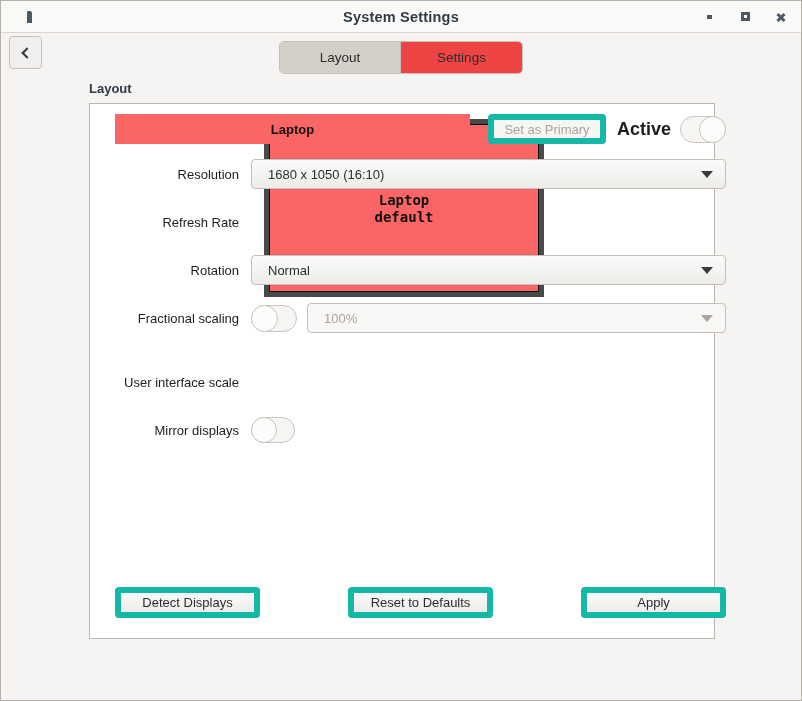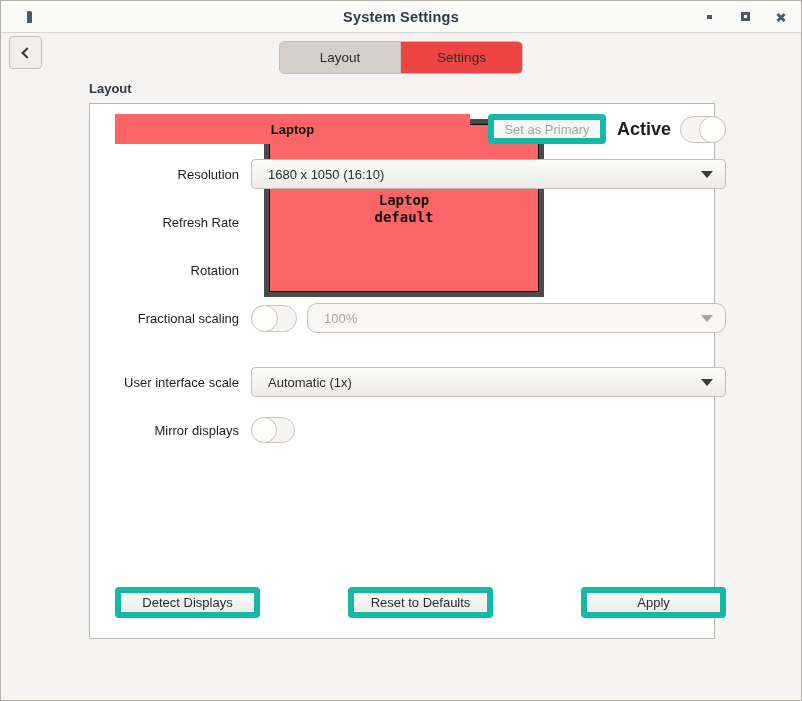--- a/index.html
+++ b/index.html
@@ -186,21 +186,21 @@
   }
   .combo {
     flex: 1; height: 30px;
     border: 1px solid #c4c0b9; border-radius: 4px;
     background: linear-gradient(#fbfbfa,#eeece9);
     display: flex; align-items: center;
     padding: 0 16px;
     font-size: 13px; color: #2c2c2c;
     cursor: pointer; position: relative;
   }
-  .combo.disabled { color: #a8a5a0; background: #f8f7f5; cursor: default; border-radius: 10px; }
+  .combo.disabled { color: #a8a5a0; background: #f8f7f5; cursor: default; }
   .arrow {
     position: absolute; right: 12px; top: 50%; margin-top: -3px;
     width: 0; height: 0;
     border-left: 6px solid transparent;
     border-right: 6px solid transparent;
     border-top: 7px solid #3a3a3a;
   }
   .combo.disabled .arrow { border-top-color: #a8a5a0; }
 
   .frac-toggle-wrap { margin-right: 10px; display: flex; }
@@ -276,41 +276,41 @@
             <span class="arrow"></span>
           </div>
         </div>
 
         <div class="frow">
           <div class="flabel">Refresh Rate</div>
         </div>
 
         <div class="frow">
           <div class="flabel">Rotation</div>
+          <div class="combo">
+            <span>Normal</span>
+            <span class="arrow"></span>
+          </div>
         </div>
 
         <div class="frow" style="margin-bottom:26px;">
           <div class="flabel">Fractional scaling</div>
           <div class="frac-toggle-wrap">
             <div class="toggle off-left">
               <div class="knob"></div>
             </div>
           </div>
           <div class="combo disabled">
             <span>100%</span>
             <span class="arrow"></span>
           </div>
         </div>
 
         <div class="frow">
           <div class="flabel">User interface scale</div>
-          <div class="combo">
-            <span>Automatic (1x)</span>
-            <span class="arrow"></span>
-          </div>
         </div>
 
         <div class="frow">
           <div class="flabel">Mirror displays</div>
           <div class="toggle small off-left">
             <div class="knob"></div>
           </div>
         </div>
 
         <div class="row-actions">

